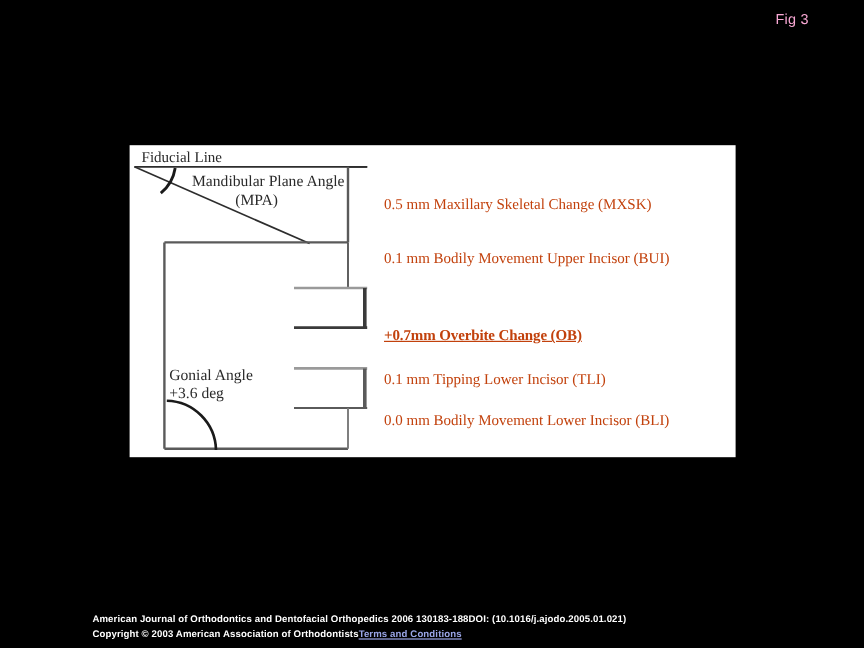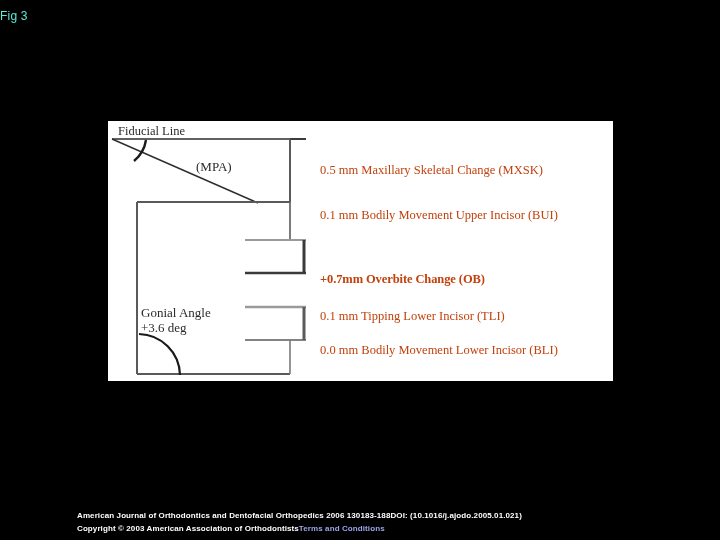--- a/index.html
+++ b/index.html
@@ -15,24 +15,24 @@
     font-family: "Liberation Sans", sans-serif;
     color: #ffffff;
   }
 
   
   #fig-title {
     position: absolute;
     left: 0;
     top: 9px;
     width: 674px;
-    text-align: left;
+    text-align: right;
     font-size: 12px;
     line-height: 14px;
-    color: #5eead4;
+    color: #f9a8d4;
     letter-spacing: 0.2px;
   }
 
   
   #figure-panel {
     position: absolute;
     left: 108px;
     top: 121px;
     width: 505px;
     height: 260px;
@@ -75,41 +75,42 @@
     font-size: 12.5px;
     line-height: 14px;
     white-space: nowrap;
     left: 212px;
   }
   .rlabel.bold { font-weight: bold; letter-spacing: -0.1px; }
 
   #row-mxsk { top: 42px; }
   #row-bui  { top: 87px; }
   #row-tui  { top: 119px; }
-  #row-ob   { top: 151px; }
+  #row-ob   { top: 151px; text-decoration: underline; }
   #row-tli  { top: 188px; }
   #row-bli  { top: 222px; }
 
   
   #footer {
     position: absolute;
     left: 77px;
     top: 509px;
     width: 600px;
     font-size: 8px;
     line-height: 13px;
     color: #ffffff;
     font-family: "Liberation Sans", sans-serif;
     font-weight: bold;
     letter-spacing: 0.1px;
   }
   #footer .line { white-space: nowrap; }
   #footer a,
   #footer .link {
     color: #9aa6e8;
+    text-decoration: underline;
     cursor: pointer;
   }
 </style>
 </head>
 <body>
 
 <div id="fig-title">Fig 3</div>
 
 <div id="figure-panel">
 
@@ -145,20 +146,21 @@
       <line x1="137" y1="219" x2="198" y2="219" stroke="#5a5a5a" stroke-width="1.6"></line>
 
       <line x1="182" y1="219" x2="182" y2="253" stroke="#7a7a7a" stroke-width="1.6"></line>
 
       <line x1="198" y1="18" x2="198" y2="253" stroke="#ffffff" stroke-width="0"></line>
     </svg>
   </div>
 
   <div class="dlabel" id="lbl-fiducial">Fiducial Line</div>
 
+  <div class="dlabel" id="lbl-mpa1">Mandibular Plane Angle</div>
 
   <div class="dlabel" id="lbl-mpa2">(MPA)</div>
 
   <div class="dlabel" id="lbl-gonial1">Gonial Angle</div>
 
   <div class="dlabel" id="lbl-gonial2">+3.6 deg</div>
 
   <div class="rlabel" id="row-mxsk">0.5 mm Maxillary Skeletal Change (MXSK)</div>
 
   <div class="rlabel" id="row-bui">0.1 mm Bodily Movement Upper Incisor (BUI)</div>

